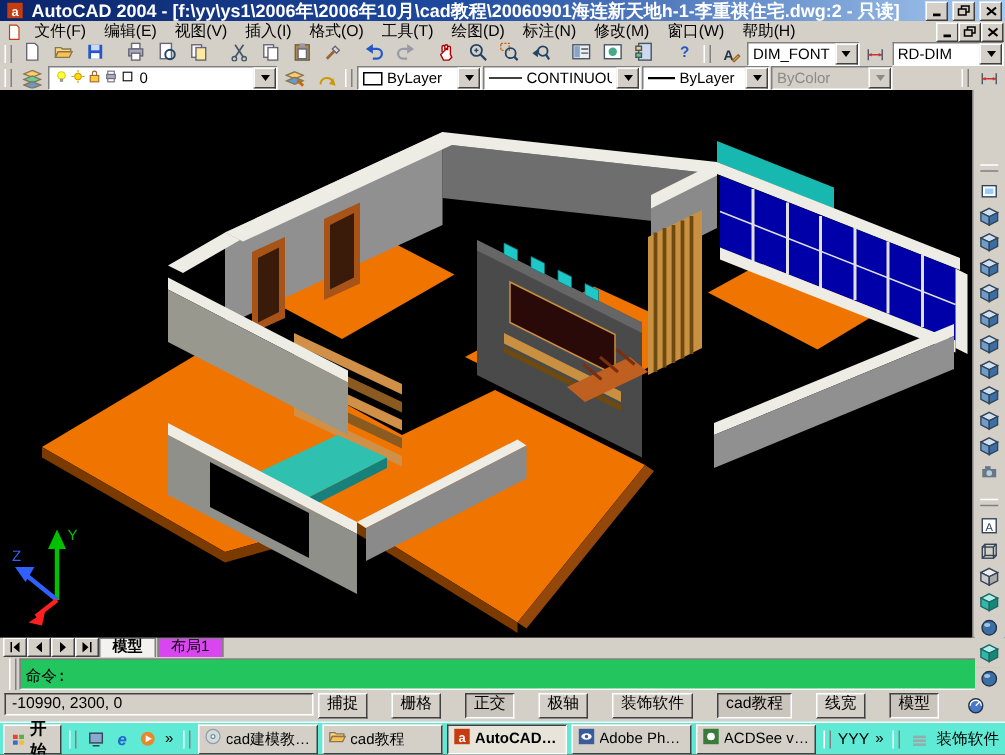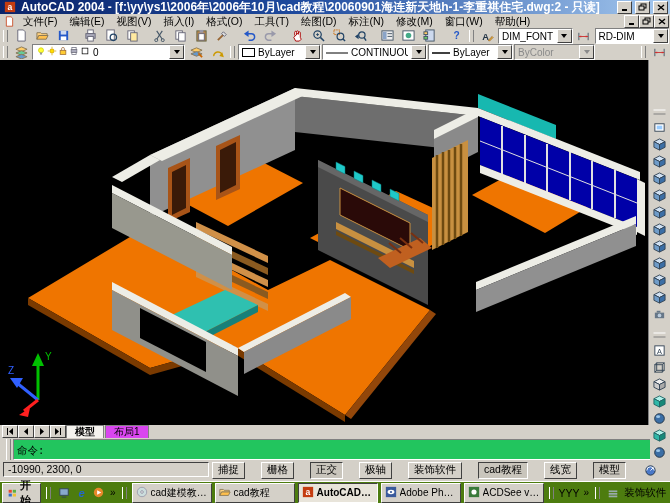--- a/index.html
+++ b/index.html
@@ -52,21 +52,21 @@
   #cmdbox{flex:1;border:1px solid;border-color:#808080 #fff #fff #808080;background:#22c55e;
     display:flex;flex-direction:column;justify-content:flex-end;padding:4px 3px 1px 3px;
     font-family:"Liberation Mono","DejaVu Sans Mono",monospace;font-size:10.5px;}
   
   #status{height:19px;display:flex;align-items:flex-start;padding:0 3px;gap:3px;background:#d4d0c8;}
   #coords{width:200px;height:13px;line-height:13px;padding-left:4px;font-size:10.5px;background:#d4d0c8;}
   .sbtn{height:15px;line-height:13px;padding:0 5px;font-size:10.5px;white-space:nowrap;}
   .sbtn.pressed{border-color:#404040 #fff #fff #404040;background:#c9c5bc;}
   #status .spacer{flex:1;}
   
-  #taskbar{height:22px;border-top:1px solid #fff;background:#4d7c0f;display:flex;align-items:center;
+  #taskbar{height:22px;border-top:1px solid #fff;background:#5eead4;display:flex;align-items:center;
     padding:1px 2px;gap:3px;box-sizing:border-box;}
   #startbtn{height:18px;display:flex;align-items:center;gap:3px;padding:0 5px;font-weight:bold;font-size:11px;}
   .qicon{width:16px;height:16px;display:flex;align-items:center;justify-content:center;flex:none;}
   .chev{font-size:10px;padding:0 1px;flex:none;}
   .taskwin{height:18px;width:72px;display:flex;align-items:center;gap:3px;padding:0 3px;
     font-size:10px;white-space:nowrap;overflow:hidden;flex:none;}
   .taskwin.active{border-color:#404040 #fff #fff #404040;background:#e8e4da;font-weight:bold;}
   .taskwin .lbl{overflow:hidden;text-overflow:ellipsis;}
   .bandlbl{font-size:10.5px;white-space:nowrap;}
   text{font-family:"Liberation Sans",sans-serif;}

